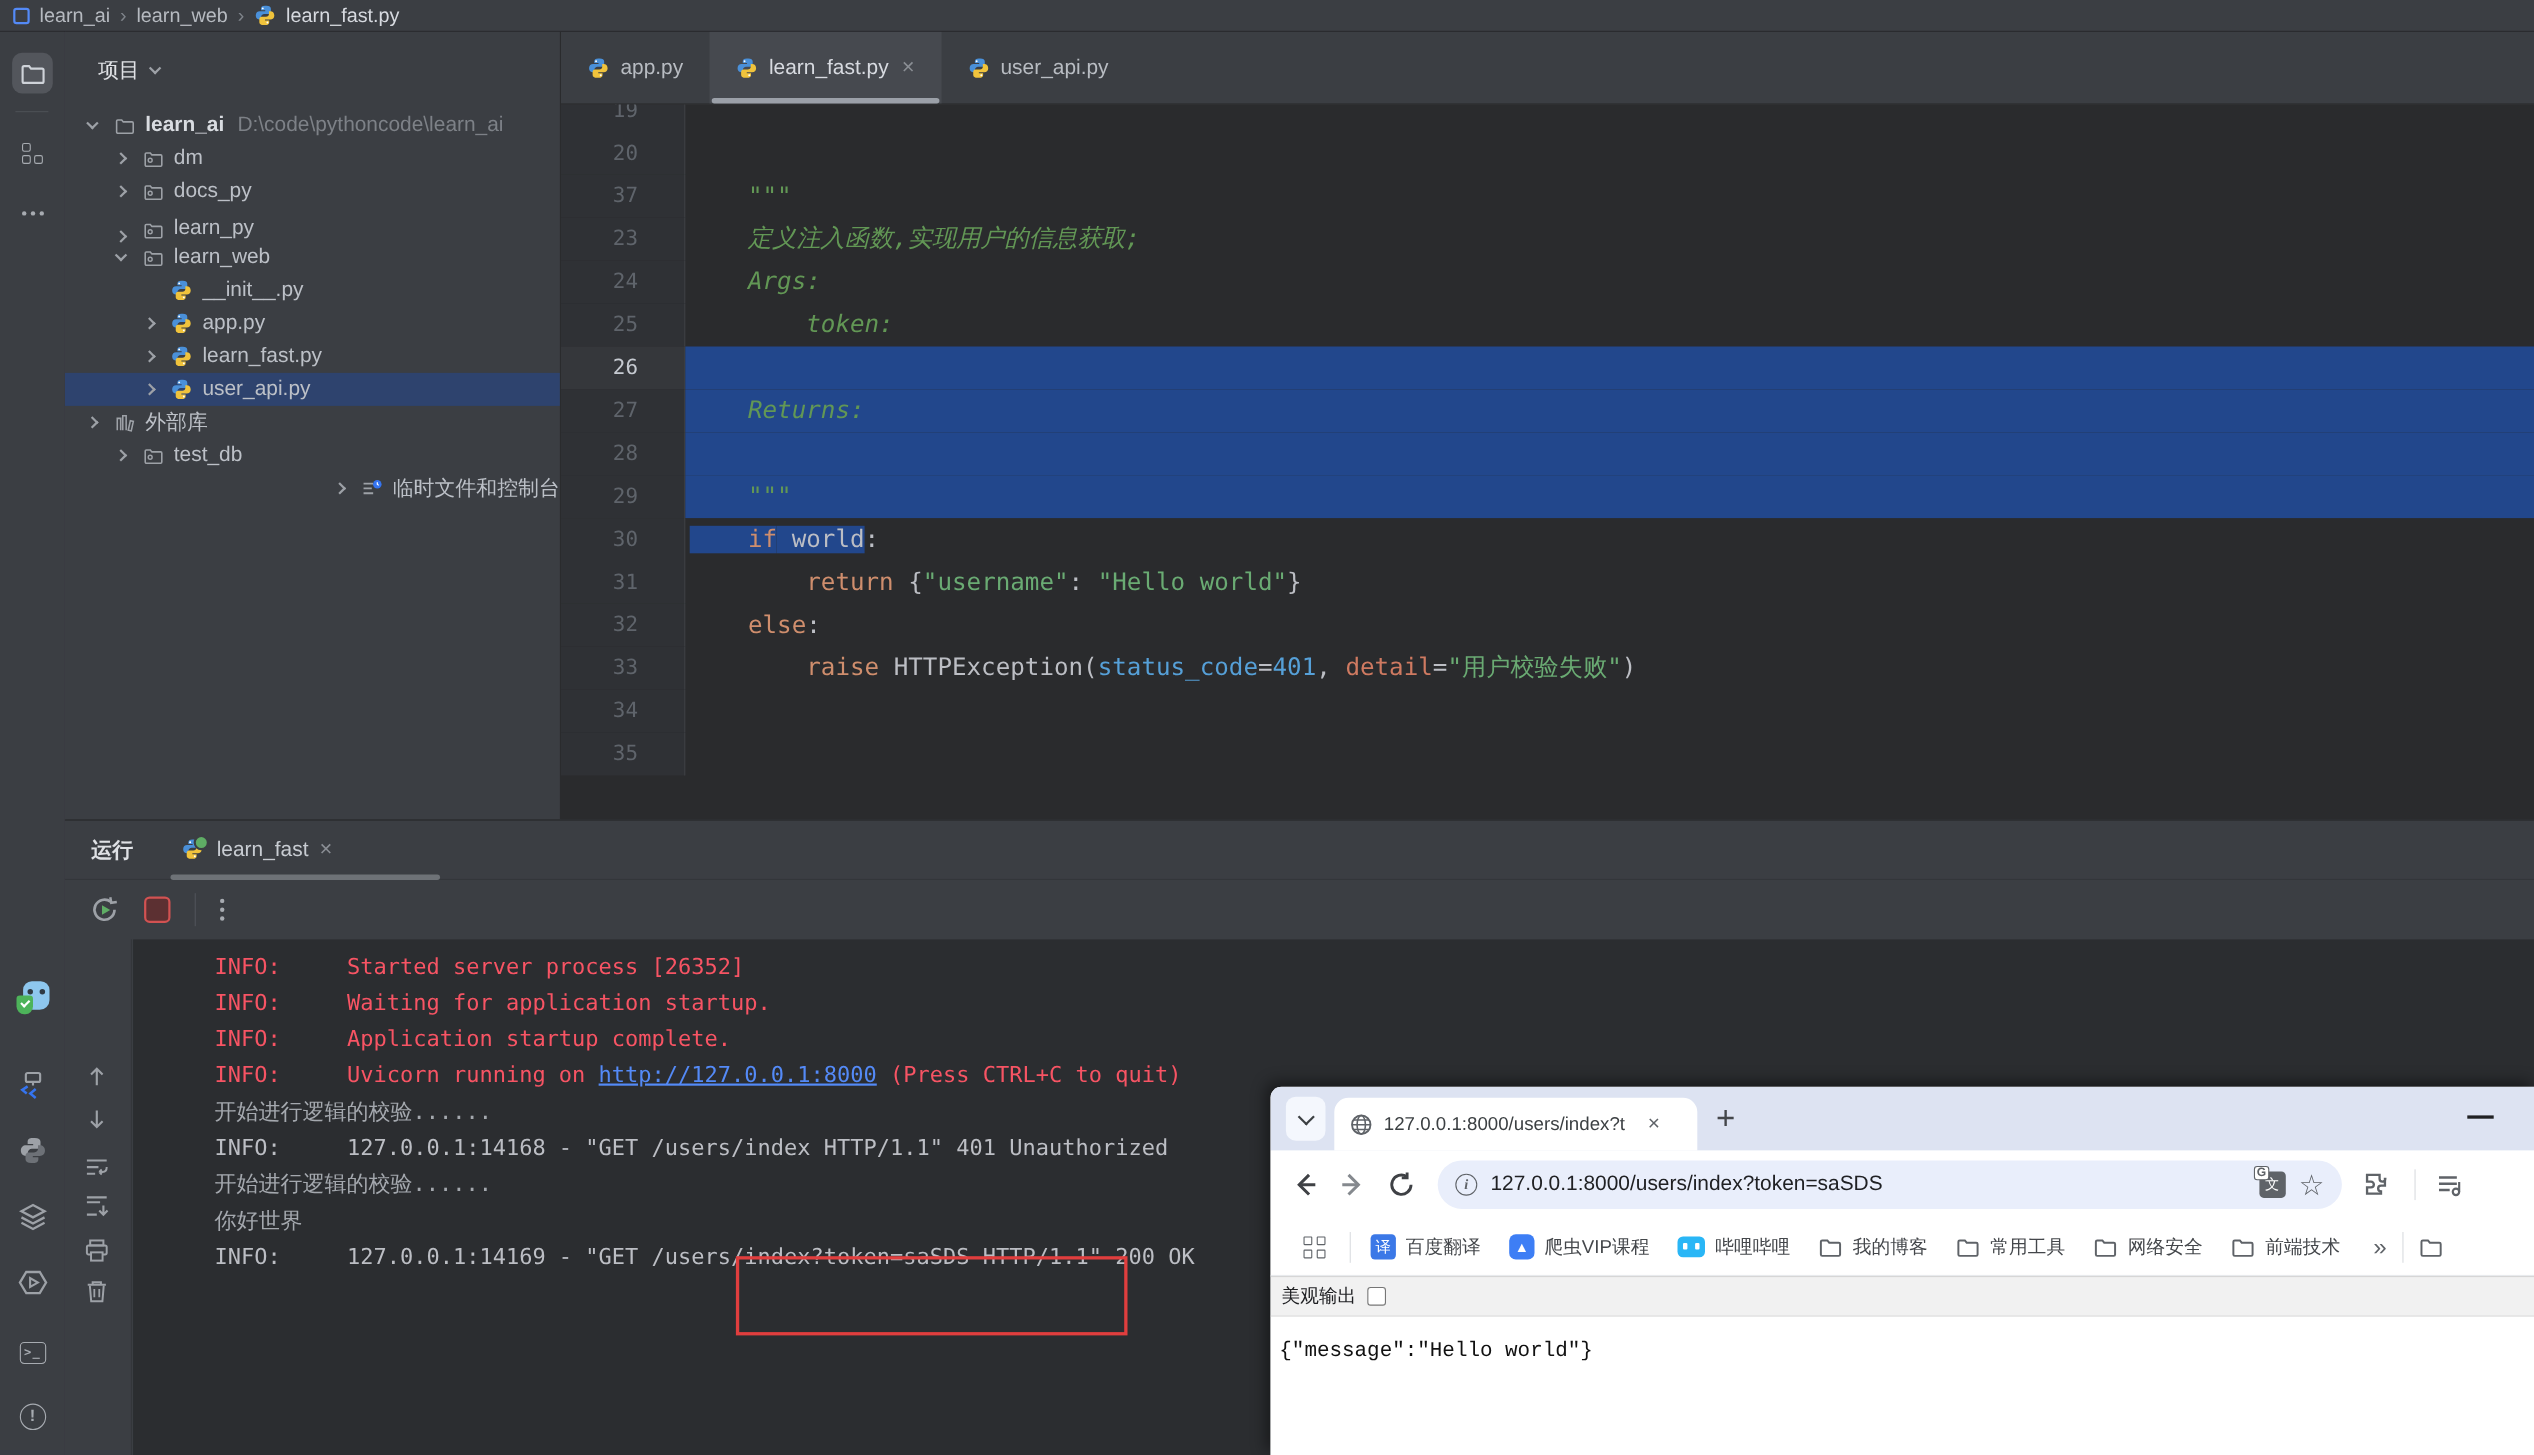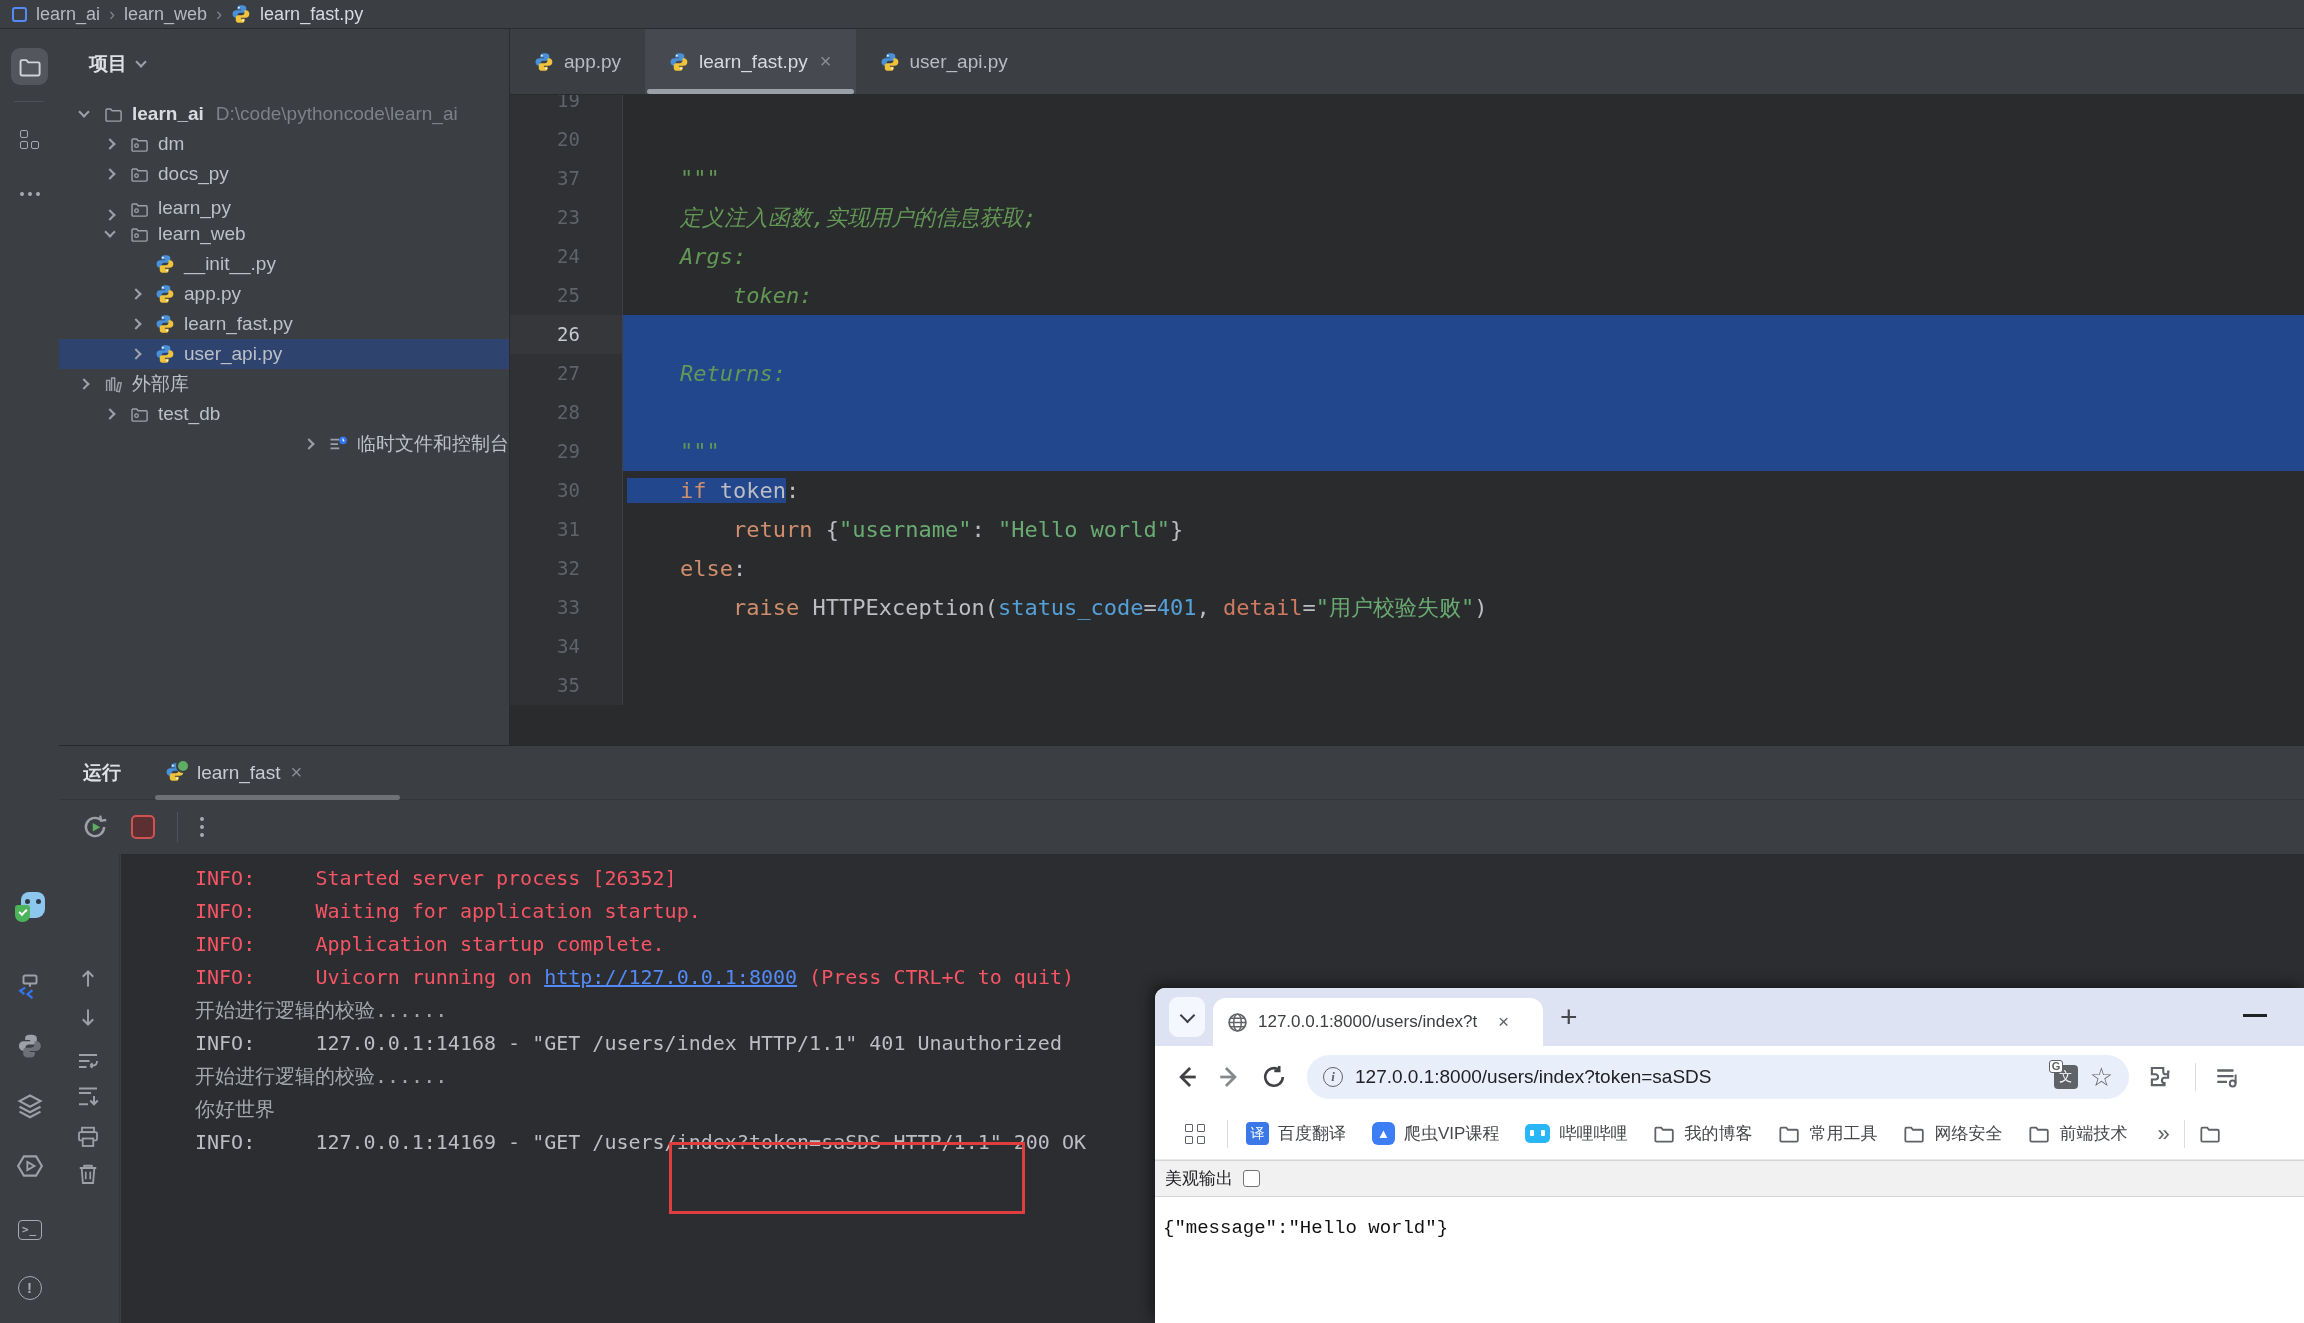--- a/index.html
+++ b/index.html
@@ -31,21 +31,21 @@
   .mascot .shield{position:absolute;left:0;bottom:0;width:15px;height:17px;background:#4db35a;border-radius:3px 3px 7px 7px;}
   .mascot .shield:before{content:"";position:absolute;left:4px;top:4px;width:6px;height:3px;border-left:2px solid #fff;border-bottom:2px solid #fff;transform:rotate(-45deg);}
   .term-ic{width:24px;height:20px;border:1.7px solid #a7abb1;border-radius:4px;color:#a7abb1;font-size:11px;font-weight:bold;
     display:flex;align-items:center;justify-content:center;letter-spacing:1px;box-sizing:border-box;font-family:"DejaVu Sans Mono",monospace;}
   .prob-ic{width:24px;height:24px;border:1.8px solid #a7abb1;border-radius:50%;color:#a7abb1;font-size:15px;font-weight:bold;
     display:flex;align-items:center;justify-content:center;box-sizing:border-box;}
 
   
   #project{left:59px;top:29px;width:451px;height:716px;background:#3b3e43;border-right:1px solid #2a2b2d;box-sizing:border-box;overflow:hidden;}
   #project-header{height:70px;display:flex;align-items:center;padding-left:30px;gap:10px;}
-  #project-title{font-size:19px;font-weight:bold;color:#dfe1e5;}
+  #project-title{font-size:19px;font-weight:normal;color:#dfe1e5;}
   .chev{display:inline-block;width:8px;height:8px;border-right:2px solid #9da1a7;border-bottom:2px solid #9da1a7;box-sizing:border-box;}
   .chev.open{transform:rotate(45deg);margin-top:-4px;}
   .chev.closed{transform:rotate(-45deg);}
   .tree-row{height:30px;display:flex;align-items:center;gap:8px;font-size:19px;color:#bcc0c7;white-space:nowrap;}
   .tree-row .chevbox{width:20px;display:flex;justify-content:center;flex:none;}
   .tree-row .ticon{width:22px;height:20px;flex:none;display:flex;align-items:center;justify-content:center;}
   .tree-row .hint{color:#7d8187;margin-left:4px;}
   .tree-row.bold .tlabel{font-weight:bold;color:#d9dce1;}
   .tree-row.venv{background:#4c4a3e;}
   .tree-row.selected{background:#2e436e;}
@@ -466,21 +466,21 @@
           <div class="code-row selfull">
             <div class="gut">28</div>
             <div class="ctext"></div>
           </div>
           <div class="code-row selfull">
             <div class="gut">29</div>
             <div class="ctext"><span class="c-doc">    """</span></div>
           </div>
           <div class="code-row">
             <div class="gut">30</div>
-            <div class="ctext"><span class="c-pl hl">    </span><span class="c-kw hl">if</span><span class="c-pl hl"> token</span><span class="c-pl">:</span></div>
+            <div class="ctext"><span class="c-pl hl">    </span><span class="c-kw hl">if</span><span class="c-pl hl"> world</span><span class="c-pl">:</span></div>
           </div>
           <div class="code-row">
             <div class="gut">31</div>
             <div class="ctext"><span class="c-pl">        </span><span class="c-kw">return</span><span class="c-pl"> {</span><span class="c-str">"username"</span><span class="c-pl">: </span><span class="c-str">"Hello world"</span><span class="c-pl">}</span></div>
           </div>
           <div class="code-row">
             <div class="gut">32</div>
             <div class="ctext"><span class="c-pl">    </span><span class="c-kw">else</span><span class="c-pl">:</span></div>
           </div>
           <div class="code-row">

